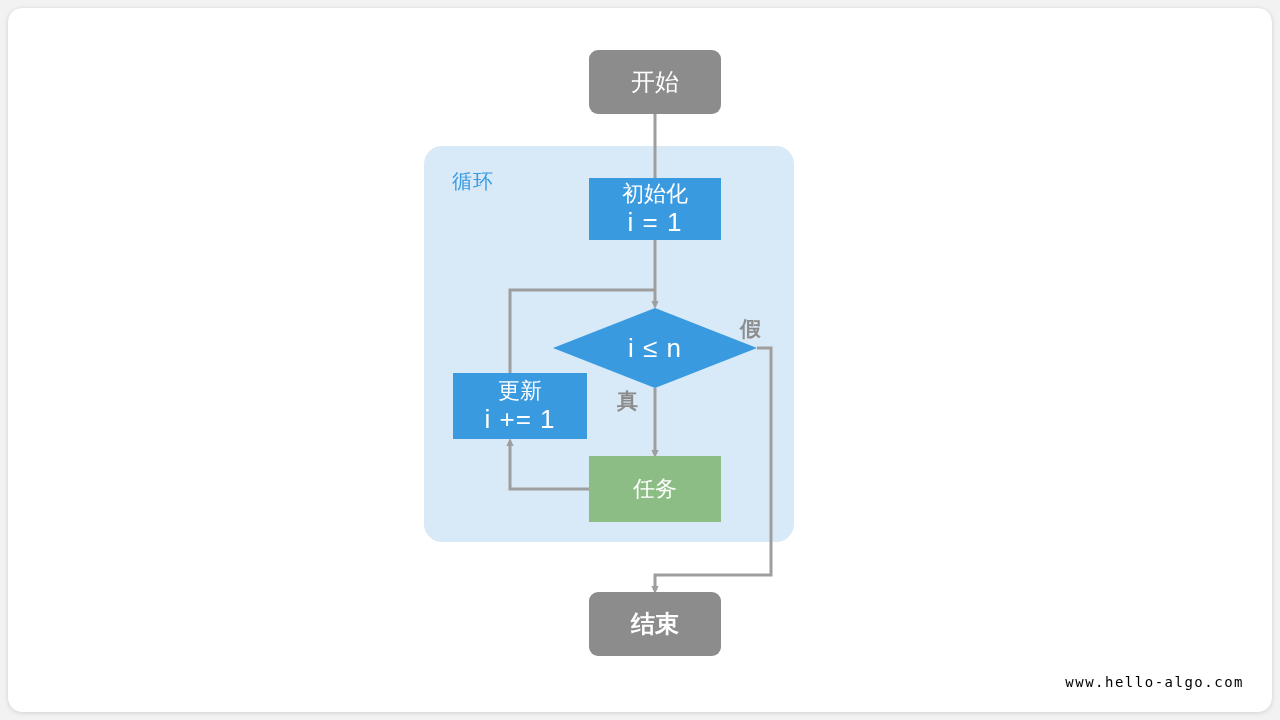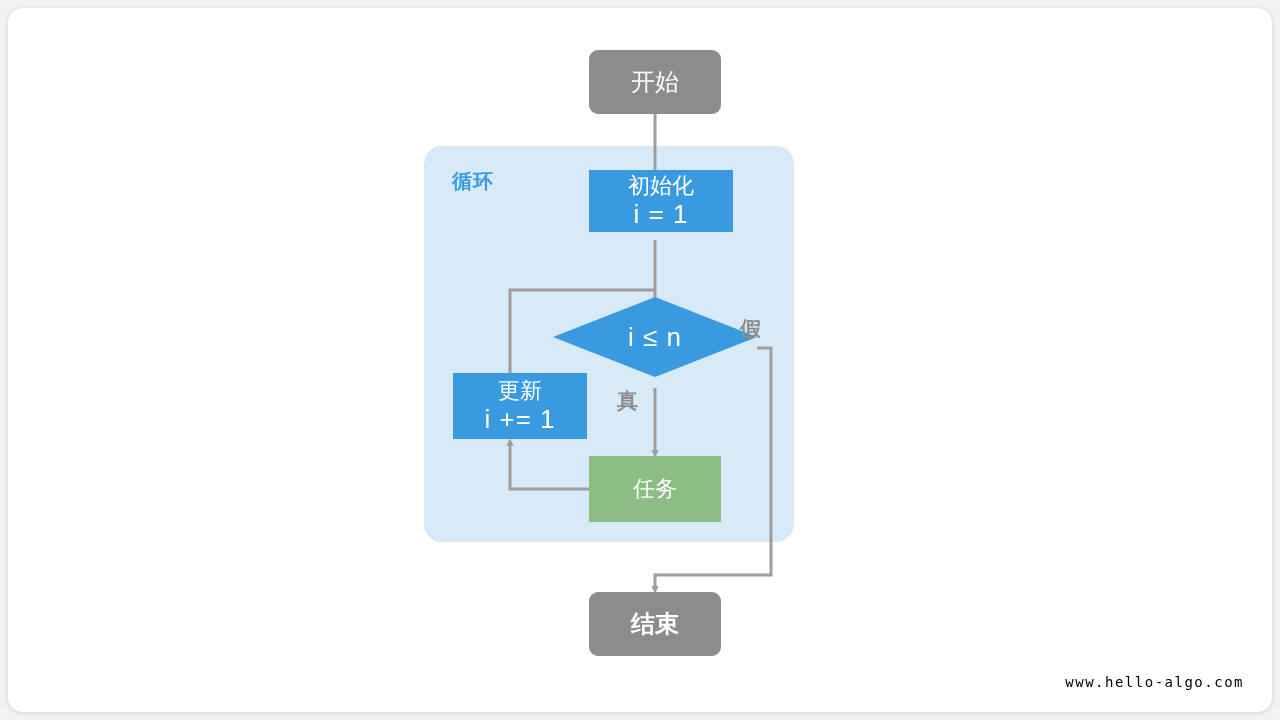--- a/index.html
+++ b/index.html
@@ -58,27 +58,27 @@
     height: 396px;
     background: #d8e9f8;
     border-radius: 18px;
   }
   #loop-label {
     position: absolute;
     left: 452px;
     top: 168px;
     color: #3a9ae0;
     font-size: 20px;
-    font-weight: bold;
+    font-weight: normal;
     letter-spacing: 1px;
   }
   #decision {
     position: absolute;
     left: 553px;
-    top: 297px;
+    top: 308px;
     width: 204px;
     height: 80px;
   }
   #decision .dtext {
     position: absolute;
     left: 0; top: 0; right: 0; bottom: 0;
     display: flex; align-items: center; justify-content: center;
     color: #ffffff;
   }
   .edge-label {
@@ -127,21 +127,21 @@
         <path d="M510,373 L510,290 L655,290"></path>
 
         <path d="M757,348 L771,348 L771,575 L655,575 L655,590" marker-end="url(#arrowhead)"></path>
       </g>
     </svg>
 
     <div class="node terminal" style="left:589px; top:50px; width:132px; height:64px;">
       <span class="cjk" style="font-size:24px;">开始</span>
     </div>
 
-    <div class="node proc-blue" style="left:589px; top:170px; width:144px; height:62px;">
+    <div class="node proc-blue" style="left:589px; top:178px; width:132px; height:62px;">
       <span class="cjk">初始化</span>
       <span class="mono">i = 1</span>
     </div>
 
     <div id="decision">
       <svg width="204" height="80" viewBox="0 0 204 80">
         <polygon points="102,0 204,40 102,80 0,40" fill="#3a9ae0"></polygon>
       </svg>
       <div class="dtext mono">i ≤ n</div>
     </div>

